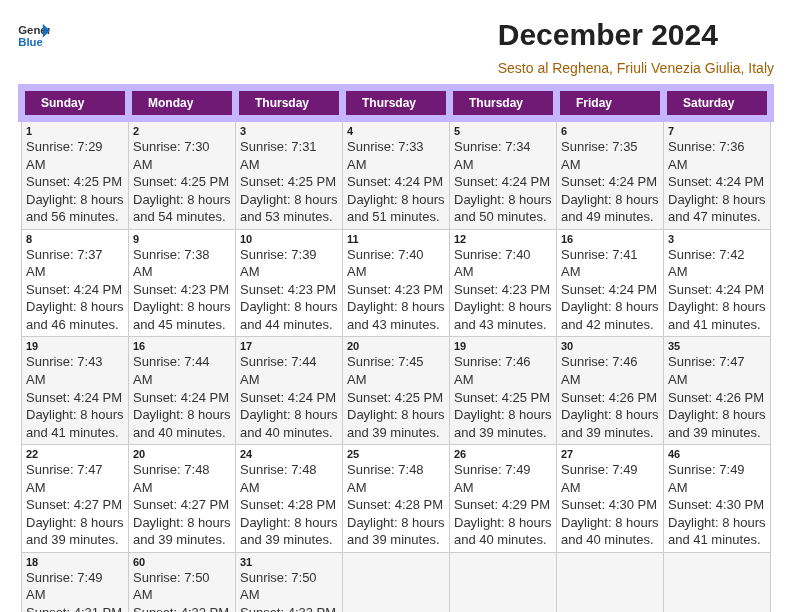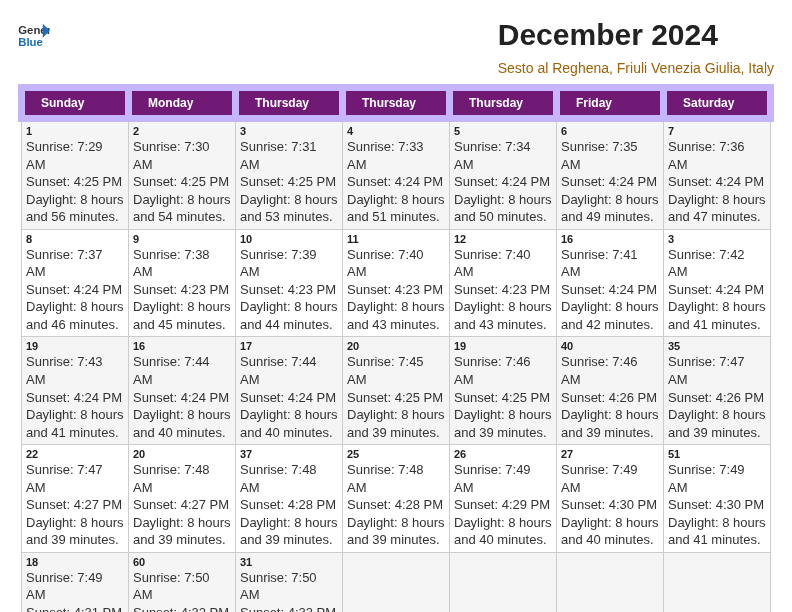--- a/index.html
+++ b/index.html
@@ -273,21 +273,21 @@
           </td>
           <td>
             <span class="day-num">19</span>
         <div class="day-info">
           Sunrise: 7:46 AM<br>
           Sunset: 4:25 PM<br>
           Daylight: 8 hours and 39 minutes.
         </div>
           </td>
           <td>
-            <span class="day-num">40</span>
+            <span class="day-num">30</span>
         <div class="day-info">
           Sunrise: 7:46 AM<br>
           Sunset: 4:26 PM<br>
           Daylight: 8 hours and 39 minutes.
         </div>
           </td>
           <td>
             <span class="day-num">35</span>
         <div class="day-info">
           Sunrise: 7:47 AM<br>
@@ -307,21 +307,21 @@
           </td>
           <td>
             <span class="day-num">20</span>
         <div class="day-info">
           Sunrise: 7:48 AM<br>
           Sunset: 4:27 PM<br>
           Daylight: 8 hours and 39 minutes.
         </div>
           </td>
           <td>
-            <span class="day-num">37</span>
+            <span class="day-num">24</span>
         <div class="day-info">
           Sunrise: 7:48 AM<br>
           Sunset: 4:28 PM<br>
           Daylight: 8 hours and 39 minutes.
         </div>
           </td>
           <td>
             <span class="day-num">25</span>
         <div class="day-info">
           Sunrise: 7:48 AM<br>
@@ -339,21 +339,21 @@
           </td>
           <td>
             <span class="day-num">27</span>
         <div class="day-info">
           Sunrise: 7:49 AM<br>
           Sunset: 4:30 PM<br>
           Daylight: 8 hours and 40 minutes.
         </div>
           </td>
           <td>
-            <span class="day-num">51</span>
+            <span class="day-num">46</span>
         <div class="day-info">
           Sunrise: 7:49 AM<br>
           Sunset: 4:30 PM<br>
           Daylight: 8 hours and 41 minutes.
         </div>
           </td>
         </tr>
         <tr>
           <td>
             <span class="day-num">18</span>

